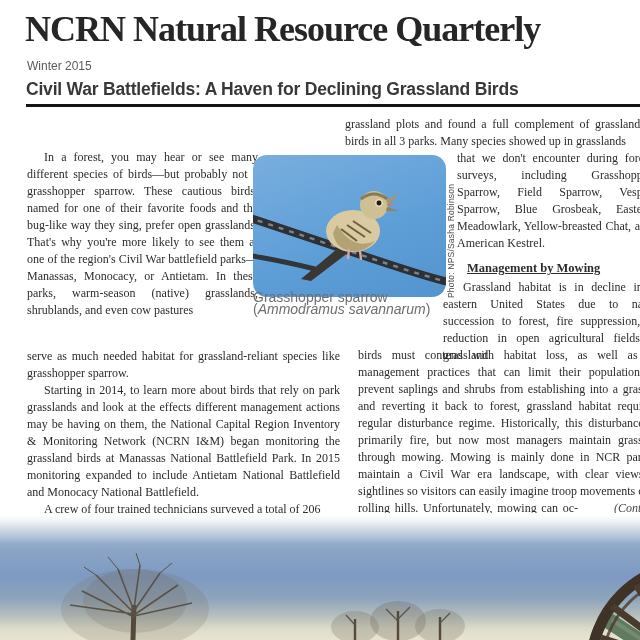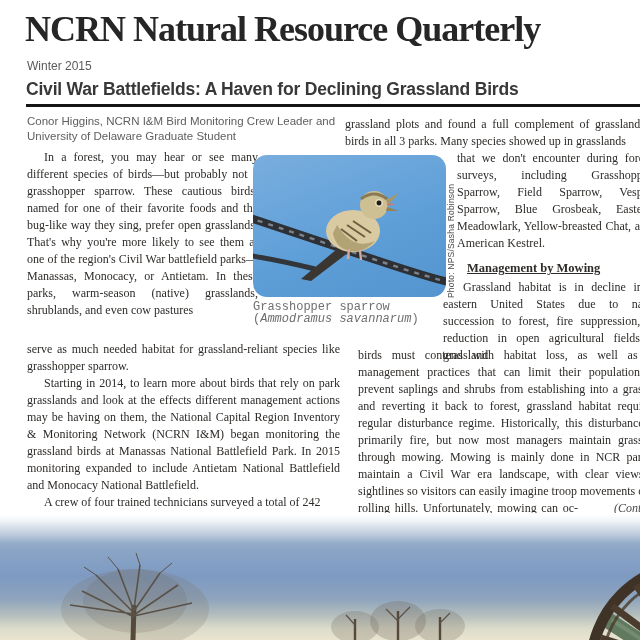--- a/index.html
+++ b/index.html
@@ -28,44 +28,44 @@
   .headline-rule{ left:26px; top:104px; width:614px; height:3px; background:#151515; }
   .byline{
     left:27px; top:114px; width:330px;
     font-family:"Liberation Sans","DejaVu Sans",sans-serif;
     font-size:11.5px; line-height:15px; color:#606060;
   }
   .bodytext{ font-size:12px; line-height:17px; text-align:justify; color:#2e2b28; }
   .bodytext p{ margin:0; }
   .indent{ text-indent:17px; }
   .col1-narrow{ left:27px; top:149px; width:231px; }
-  .col1-wide{ left:27px; top:341px; width:313px; }
+  .col1-wide{ left:27px; top:348px; width:313px; }
   .col2-a{ left:345px; top:116px; width:330px; }
   .col2-b{ left:457px; top:150px; width:195px; }
   .col2-subhead{
     left:467px; top:261px; font-size:12.5px; font-weight:bold; color:#2e2b28;text-decoration:underline;
   }
   .col2-c{ left:443px; top:279px; width:222px; }
   .col2-c p{ text-indent:20px; }
   .col2-d{ left:358px; top:347px; width:310px; }
   .continued{ font-style:italic; margin-left:36px; color:#4a4a4a; }
   .bird-photo{
     left:253px; top:155px; width:193px; height:142px; border-radius:14px;
     overflow:hidden; background:linear-gradient(160deg,#79aede 0%,#5f9fd8 55%,#5494cf 100%);
   }
   .photo-credit{
     left:446px; top:158px; height:140px;
     writing-mode:vertical-rl; transform:rotate(180deg);
     font-family:"Liberation Sans","DejaVu Sans",sans-serif;
     font-size:8.5px; color:#4a4a4a; letter-spacing:0.2px;
   }
   .photo-caption{
-    left:253px; top:301px; width:180px;
-    font-family:Liberation Mono, monospace;
-    font-size:12px; line-height:12px; color:#6e6e6e;
+    left:253px; top:291px; width:180px;
+    font-family:Liberation Sans, sans-serif;
+    font-size:14px; line-height:12px; color:#6e6e6e;
   }
   .landscape-photo{
     left:0; top:513px; width:640px; height:127px;
     background:linear-gradient(180deg,
       #eef1f3 0%, #aebfd3 10%, #8aa4c6 30%, #7e9ac2 50%,
       #8fa5bd 68%, #b3bdbd 80%, #dcdccb 91%, #e9e4d0 100%);
   }
   .landscape-photo .haze{
     position:absolute; left:0; top:0; width:100%; height:30px;
     background:linear-gradient(180deg,#ffffff 0%,rgba(255,255,255,0) 100%);
@@ -76,29 +76,28 @@
 <body>
 
 <div class="page">
 
   <div class="abs masthead-title">NCRN Natural Resource Quarterly</div>
   <div class="abs issue-date">Winter 2015</div>
 
   <div class="abs headline">Civil War Battlefields: A Haven for Declining Grassland Birds</div>
   <div class="abs headline-rule"></div>
 
-  <div class="abs byline">Conor Higgins, NCRN I&amp;M Bird Monitoring Crew Leader and University of Delaware Graduate Student</div>
 
   <div class="abs bodytext col1-narrow">
     <p class="indent">In a forest, you may hear or see many different species of birds—but probably not a grasshopper sparrow. These cautious birds, named for one of their favorite foods and the bug-like way they sing, prefer open grasslands. That's why you're more likely to see them at one of the region's Civil War battlefield parks—Manassas, Monocacy, or Antietam. In these parks, warm-season (native) grasslands, shrublands, and even cow pastures</p>
   </div>
   <div class="abs bodytext col1-wide">
     <p>serve as much needed habitat for grassland-reliant species like grasshopper sparrow.</p>
     <p class="indent">Starting in 2014, to learn more about birds that rely on park grasslands and look at the effects different management actions may be having on them, the National Capital Region Inventory &amp; Monitoring Network (NCRN I&amp;M) began monitoring the grassland birds at Manassas National Battlefield Park. In 2015 monitoring expanded to include Antietam National Battlefield and Monocacy National Battlefield.</p>
-    <p class="indent">A crew of four trained technicians surveyed a total of 242</p>
+    <p class="indent">A crew of four trained technicians surveyed a total of 206</p>
   </div>
 
   <div class="abs bodytext col2-a">
     <p>grassland plots and found a full complement of grassland-reliant birds in all 3 parks. Many species showed up in grasslands</p>
   </div>
   <div class="abs bodytext col2-b">
     <p>that we don't encounter during forest surveys, including Grasshopper Sparrow, Field Sparrow, Vesper Sparrow, Blue Grosbeak, Eastern Meadowlark, Yellow-breasted Chat, and American Kestrel.</p>
   </div>
   <div class="abs col2-subhead">Management by Mowing</div>
   <div class="abs bodytext col2-c">

